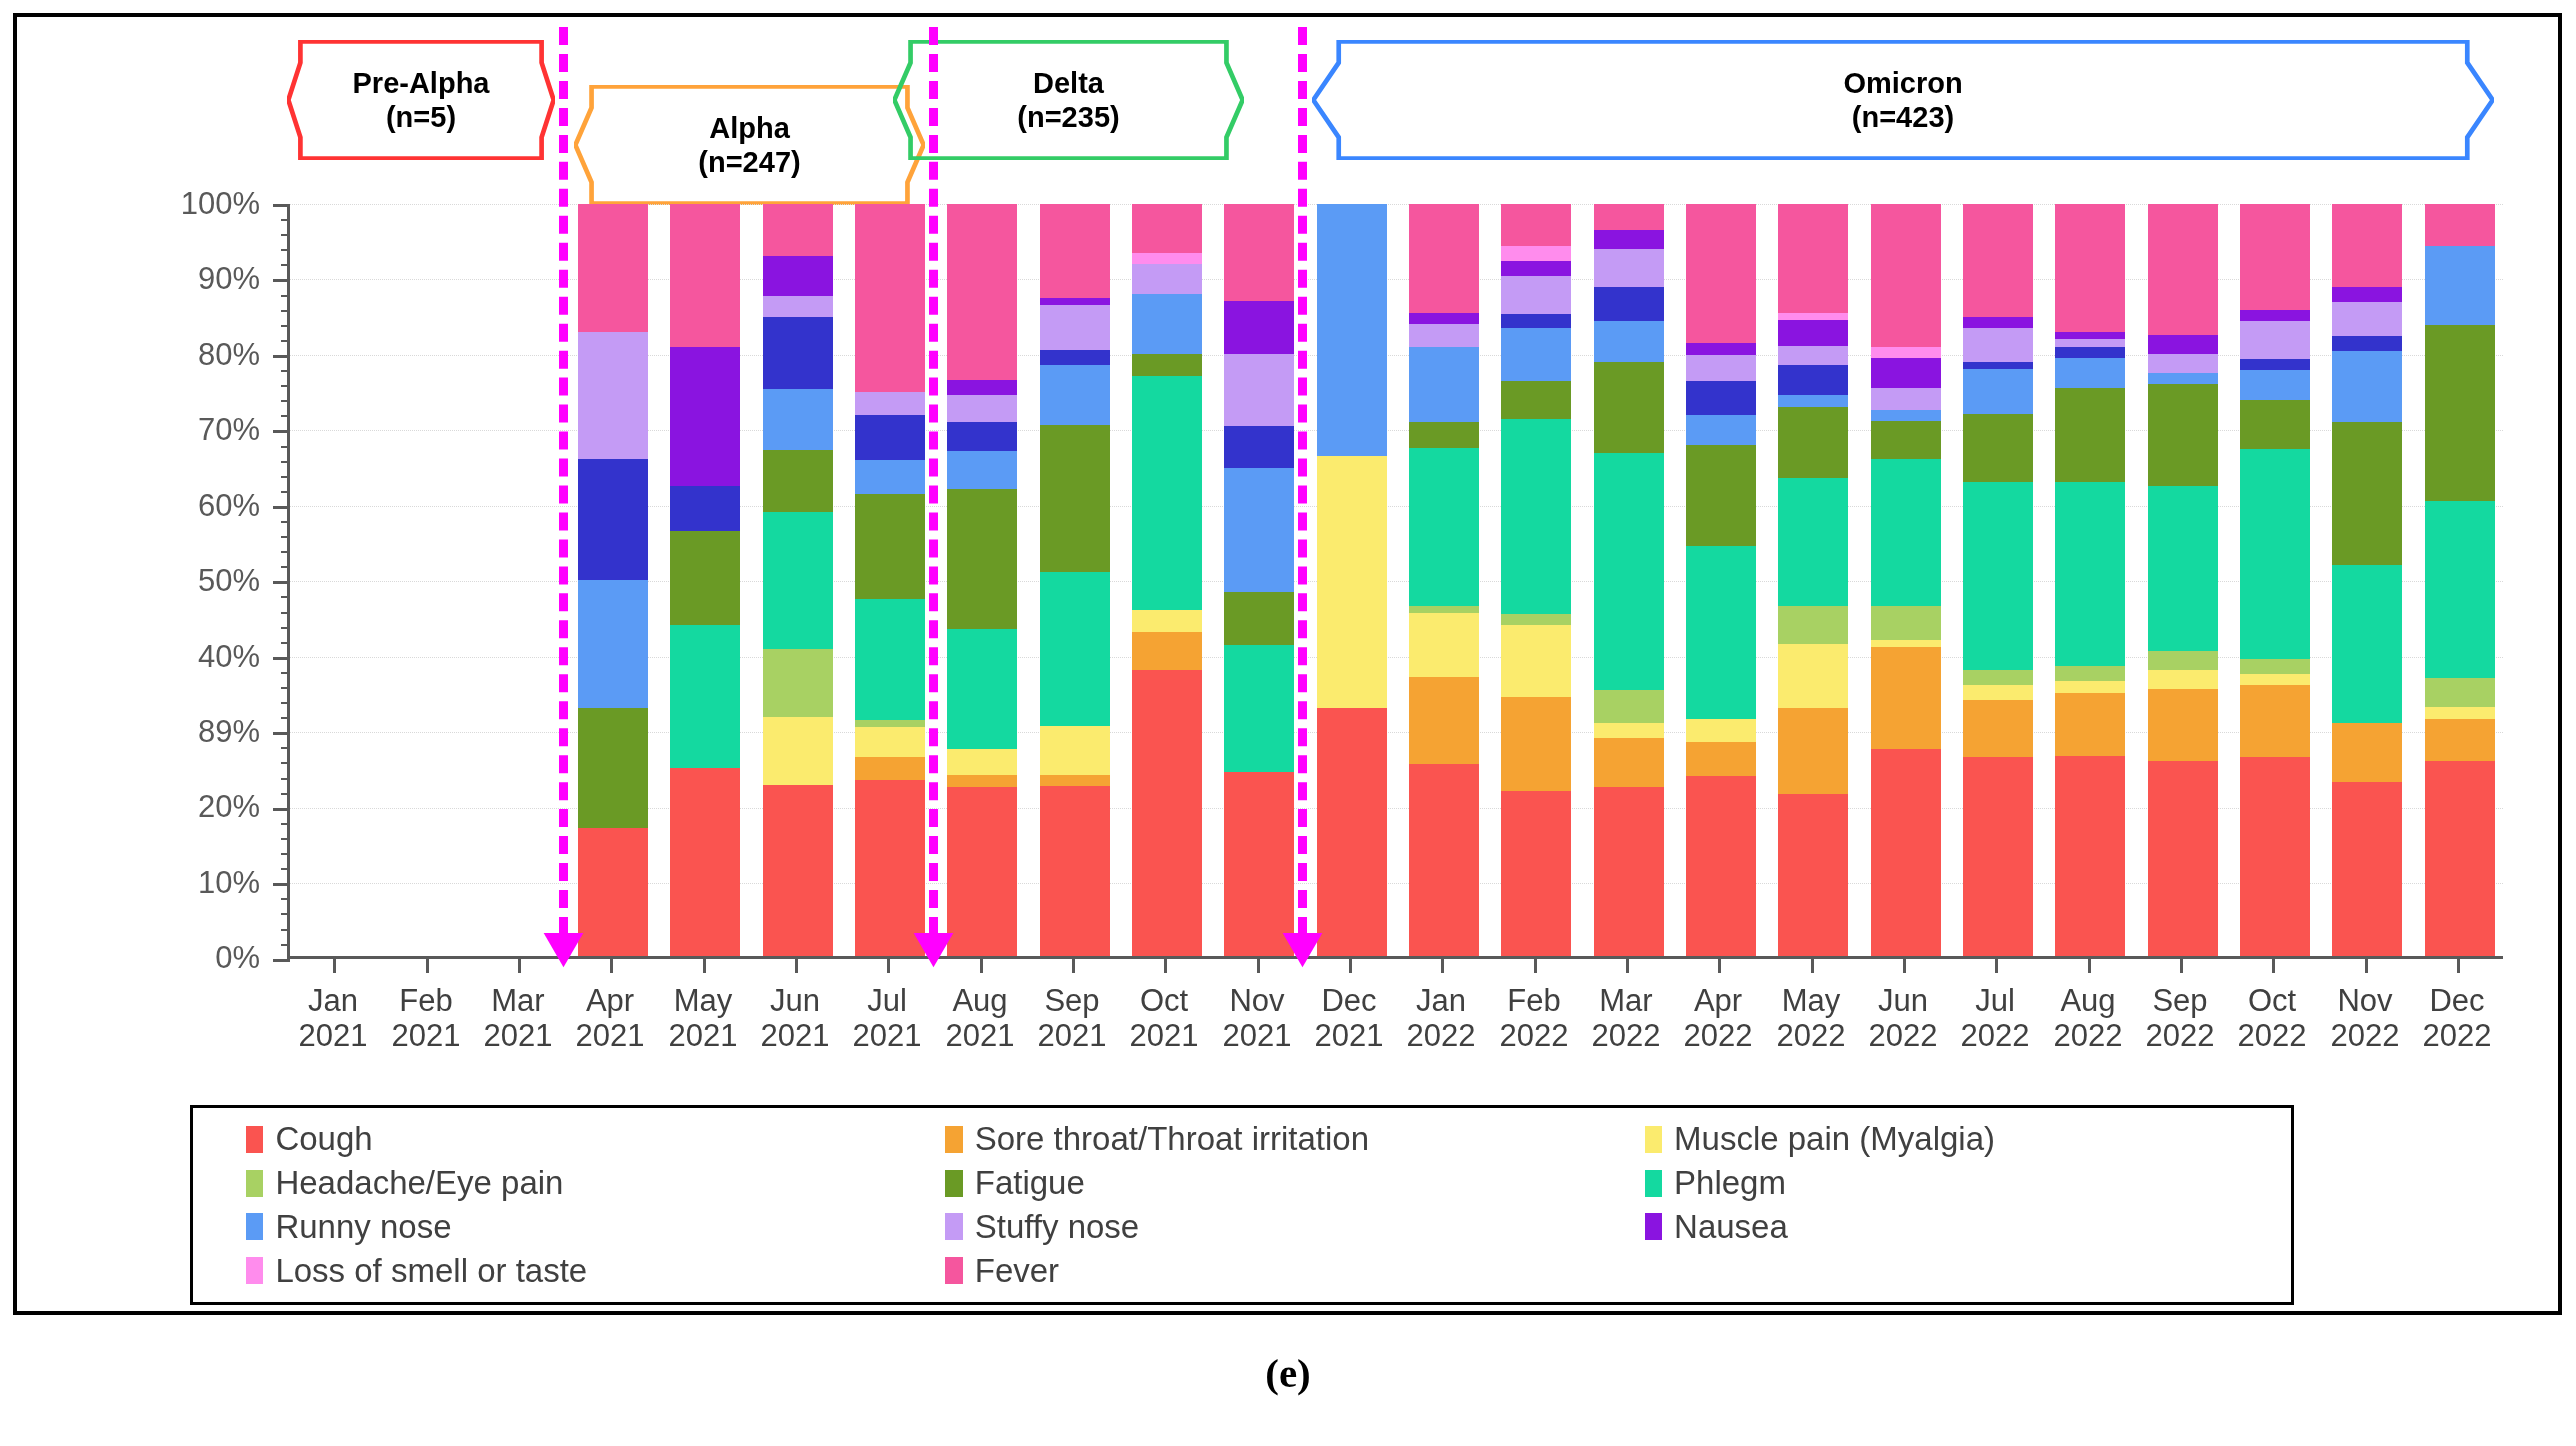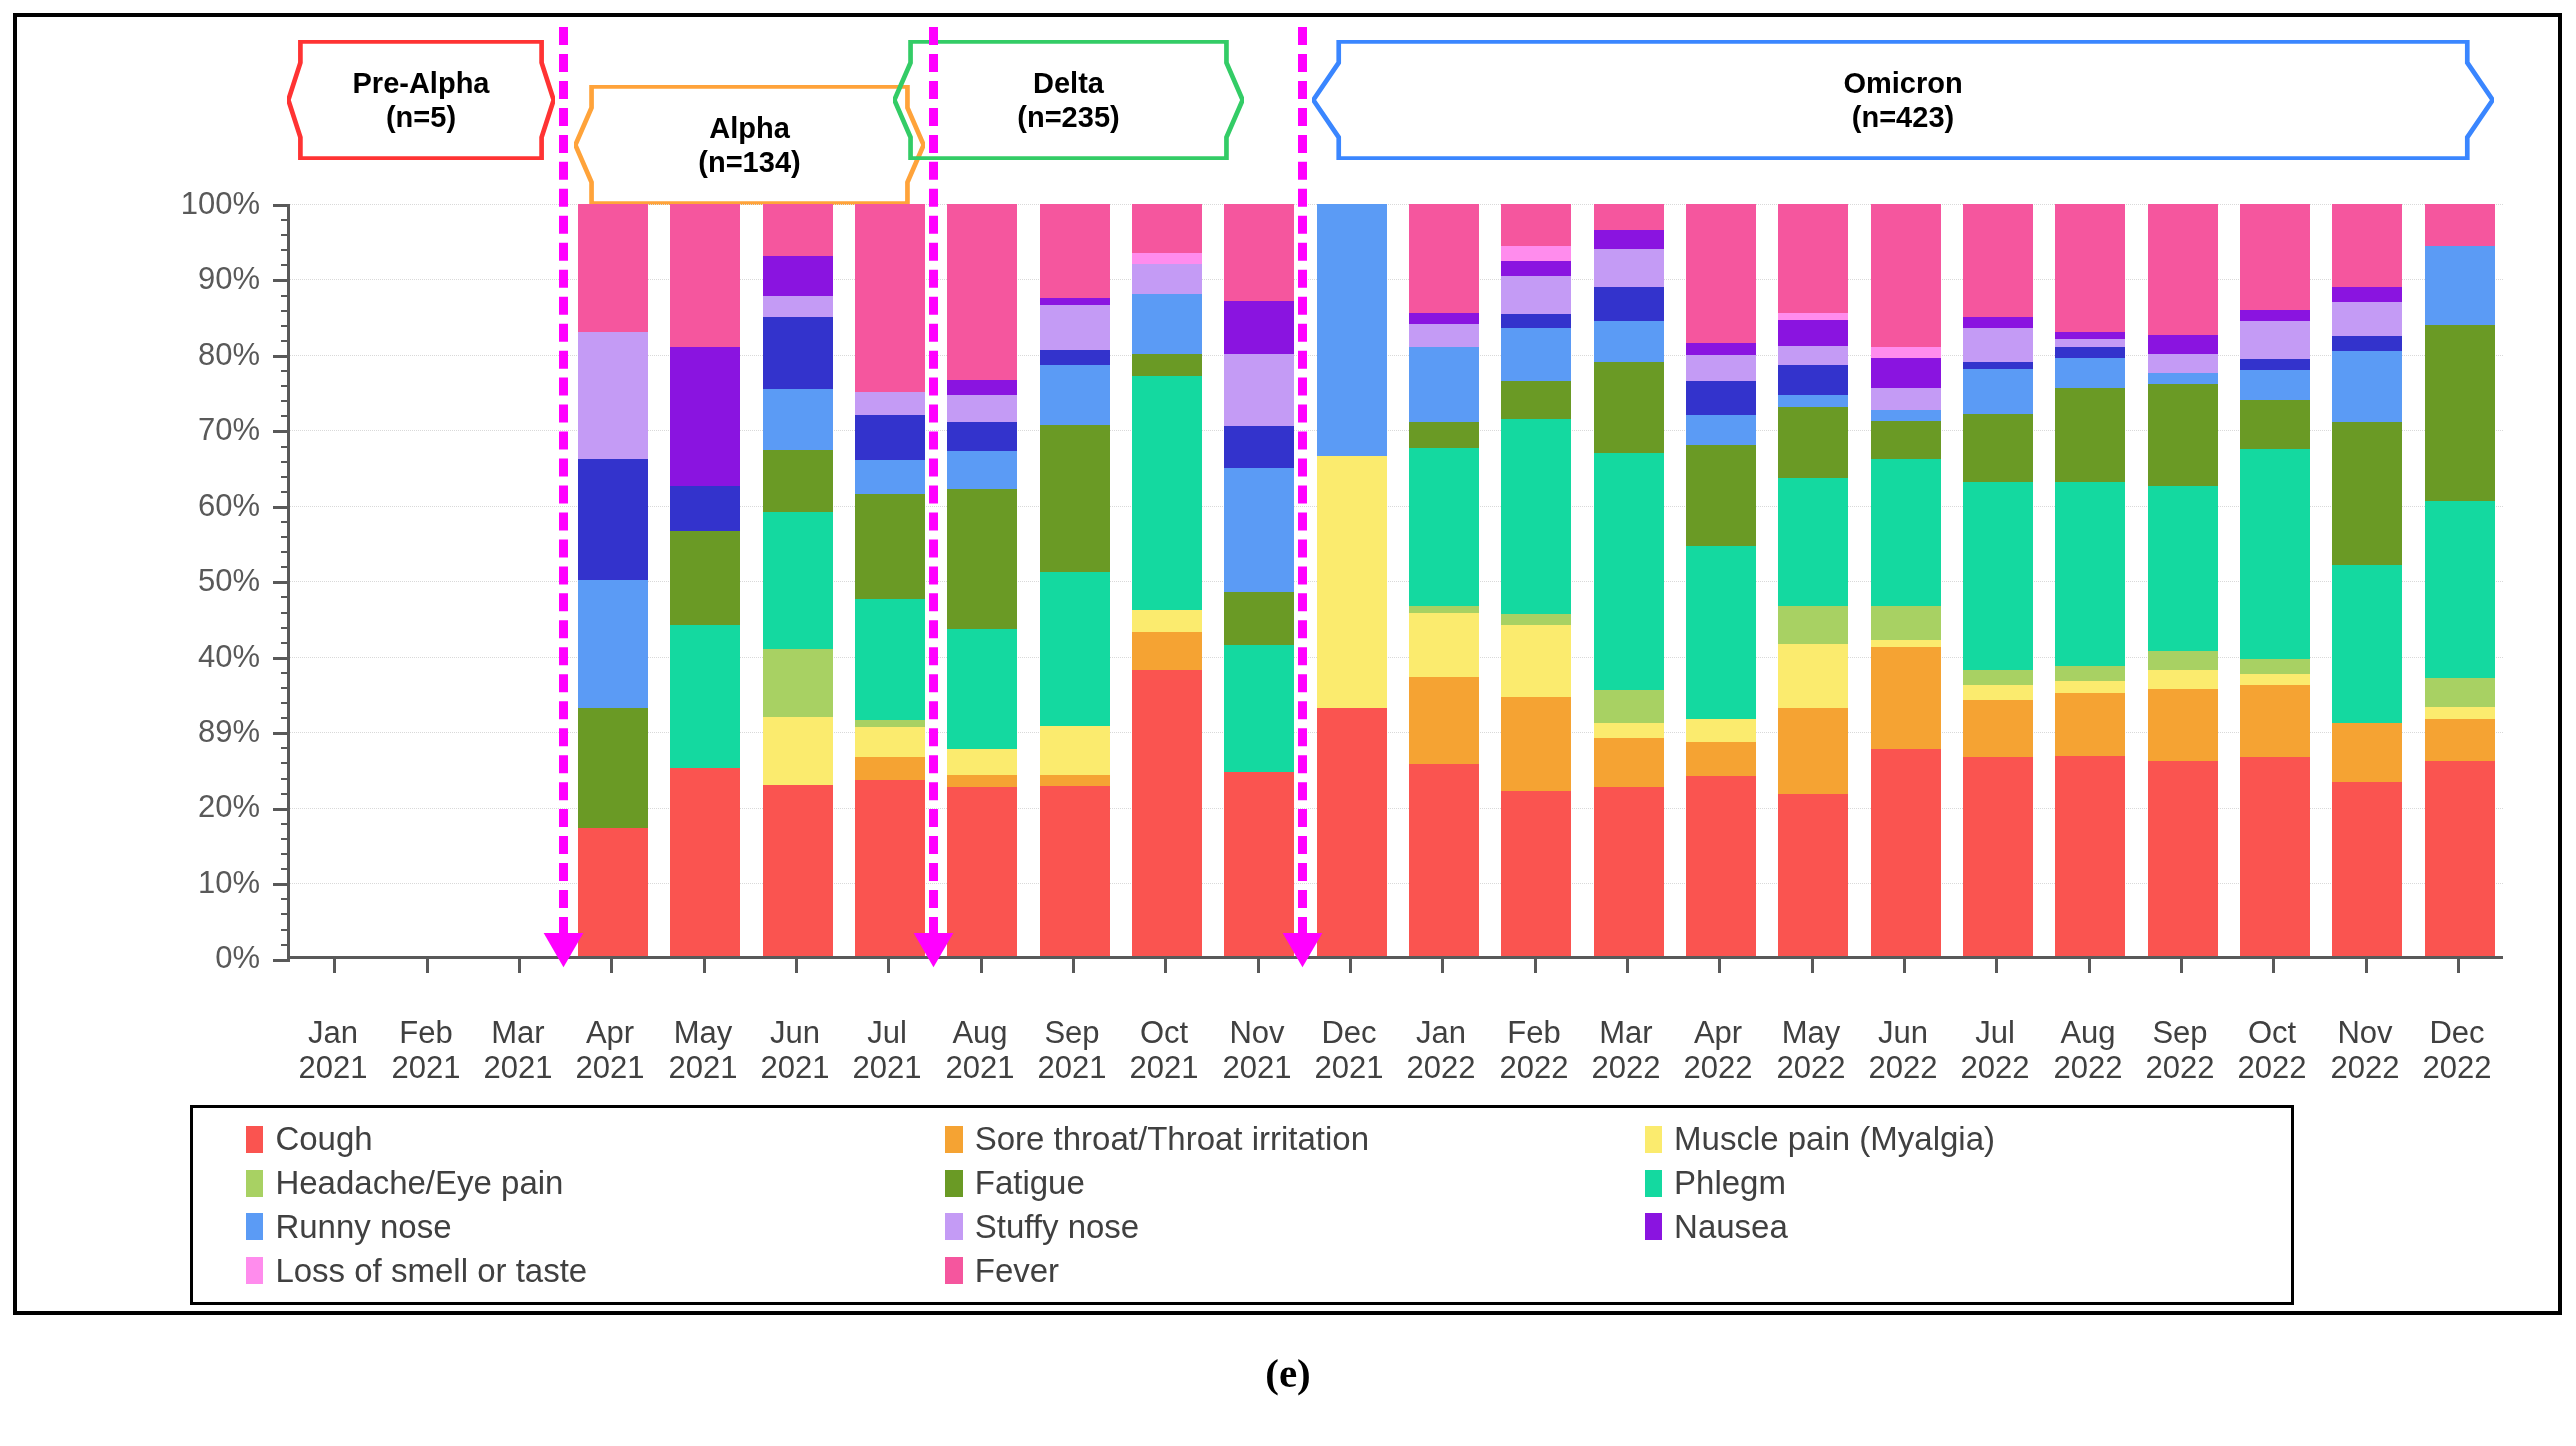--- a/index.html
+++ b/index.html
@@ -99,21 +99,20 @@
   .xtick{
     position:absolute;
     top:0;width:0;height:14.7px;
     border-left:3.3px solid #595959;
   }
   .xlabel{
     position:absolute;
     text-align:center;
     font-size:31px;color:#404040;
     line-height:1.12;
-    margin-top:32px;
   }
   .xlabel span{display:block;}
 
   
   .divider{
     position:absolute;
     width:0;height:0;
   }
   .divider .dash{
     position:absolute;
@@ -178,21 +177,21 @@
           <div>Pre-Alpha</div>
           <div>(n=5)</div>
         </div>
       </div>
       <div class="variant-banner" style="left: 574px; width: 351px; margin-top: 45px;">
         <svg viewBox="0 0 525 180" preserveAspectRatio="none">
           <polygon points="26.25,2 498.75,2 498.75,34 523,90 498.75,146 498.75,178 26.25,178 26.25,146 2,90 26.25,34" fill="none" stroke="#ffa33a" stroke-width="7" stroke-linejoin="miter"></polygon>
         </svg>
         <div class="variant-label">
           <div>Alpha</div>
-          <div>(n=134)</div>
+          <div>(n=247)</div>
         </div>
       </div>
       <div class="variant-banner" style="left: 893px; width: 351px;">
         <svg viewBox="0 0 525 180" preserveAspectRatio="none">
           <polygon points="26.25,2 498.75,2 498.75,34 523,90 498.75,146 498.75,178 26.25,178 26.25,146 2,90 26.25,34" fill="none" stroke="#33cc66" stroke-width="7" stroke-linejoin="miter"></polygon>
         </svg>
         <div class="variant-label">
           <div>Delta</div>
           <div>(n=235)</div>
         </div>

